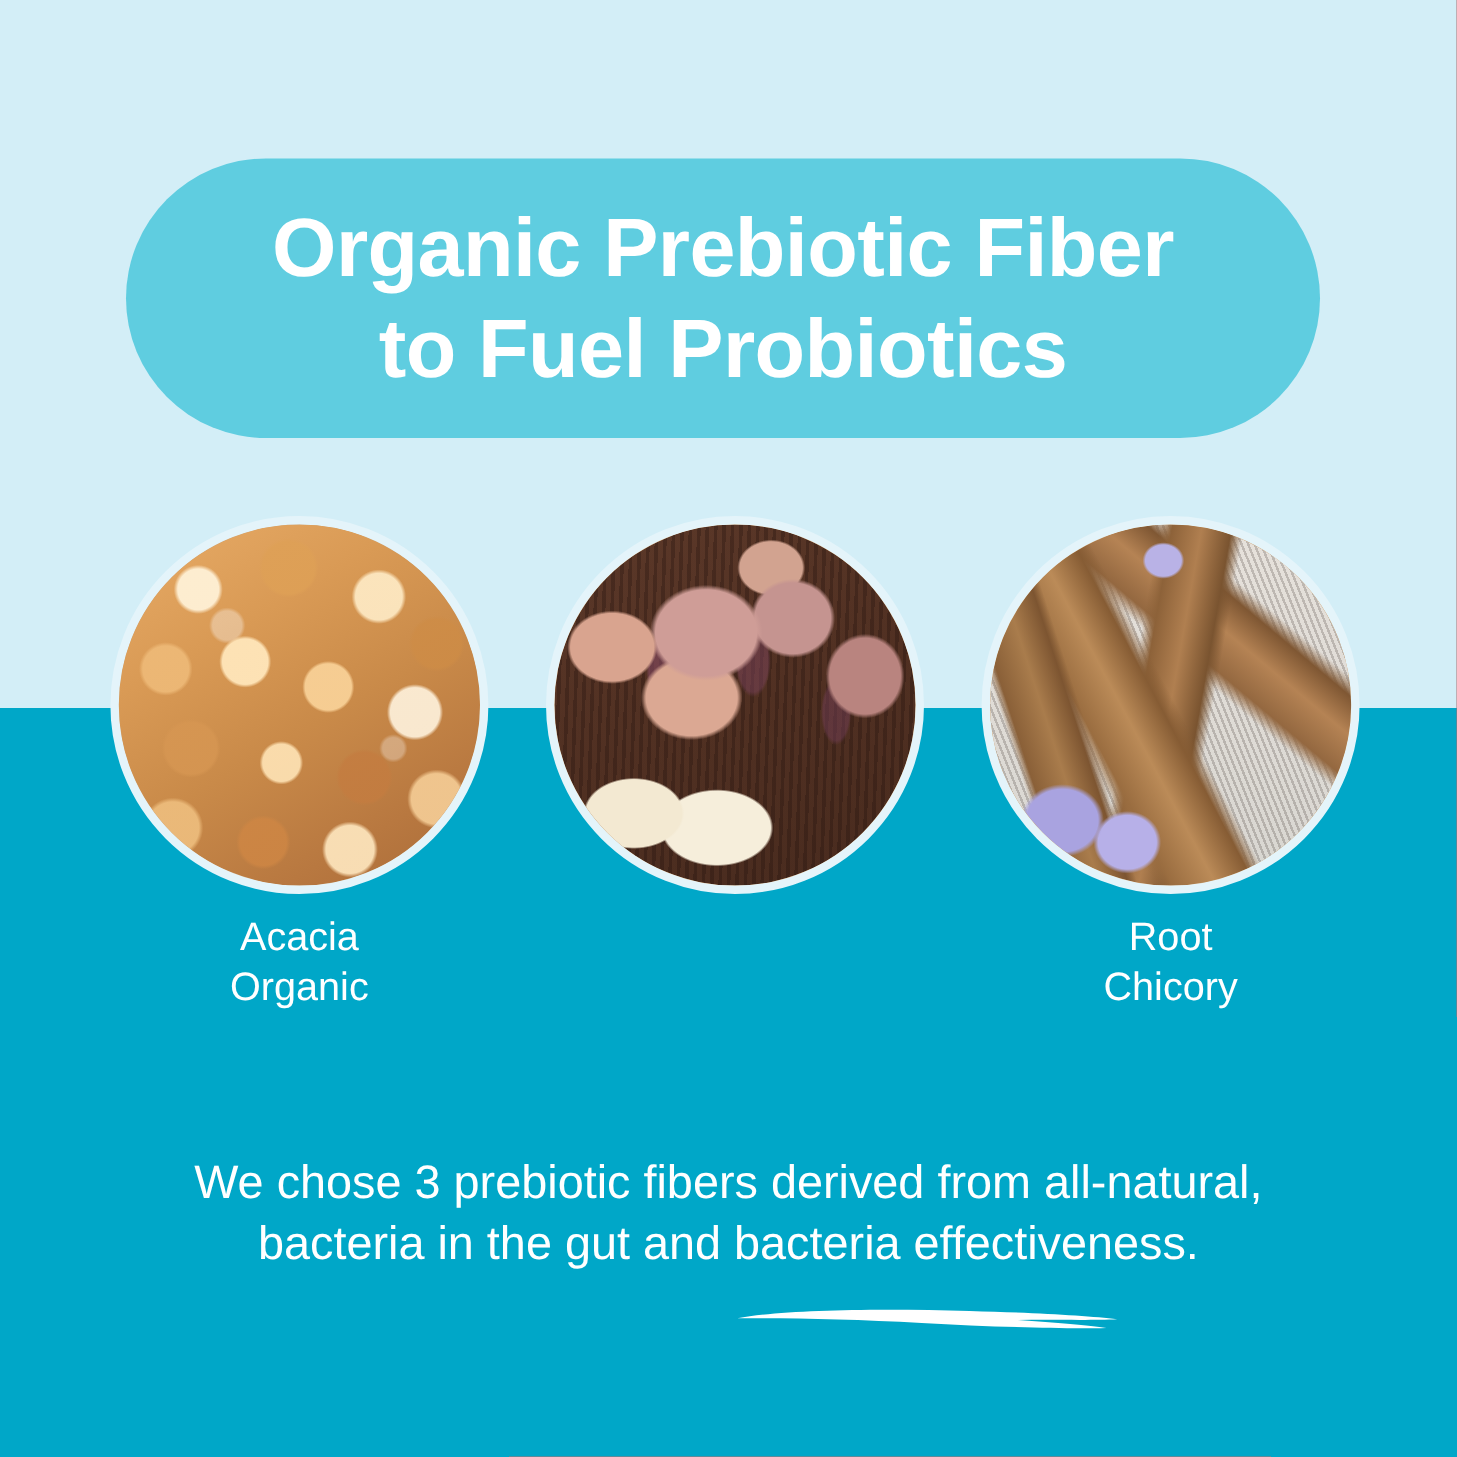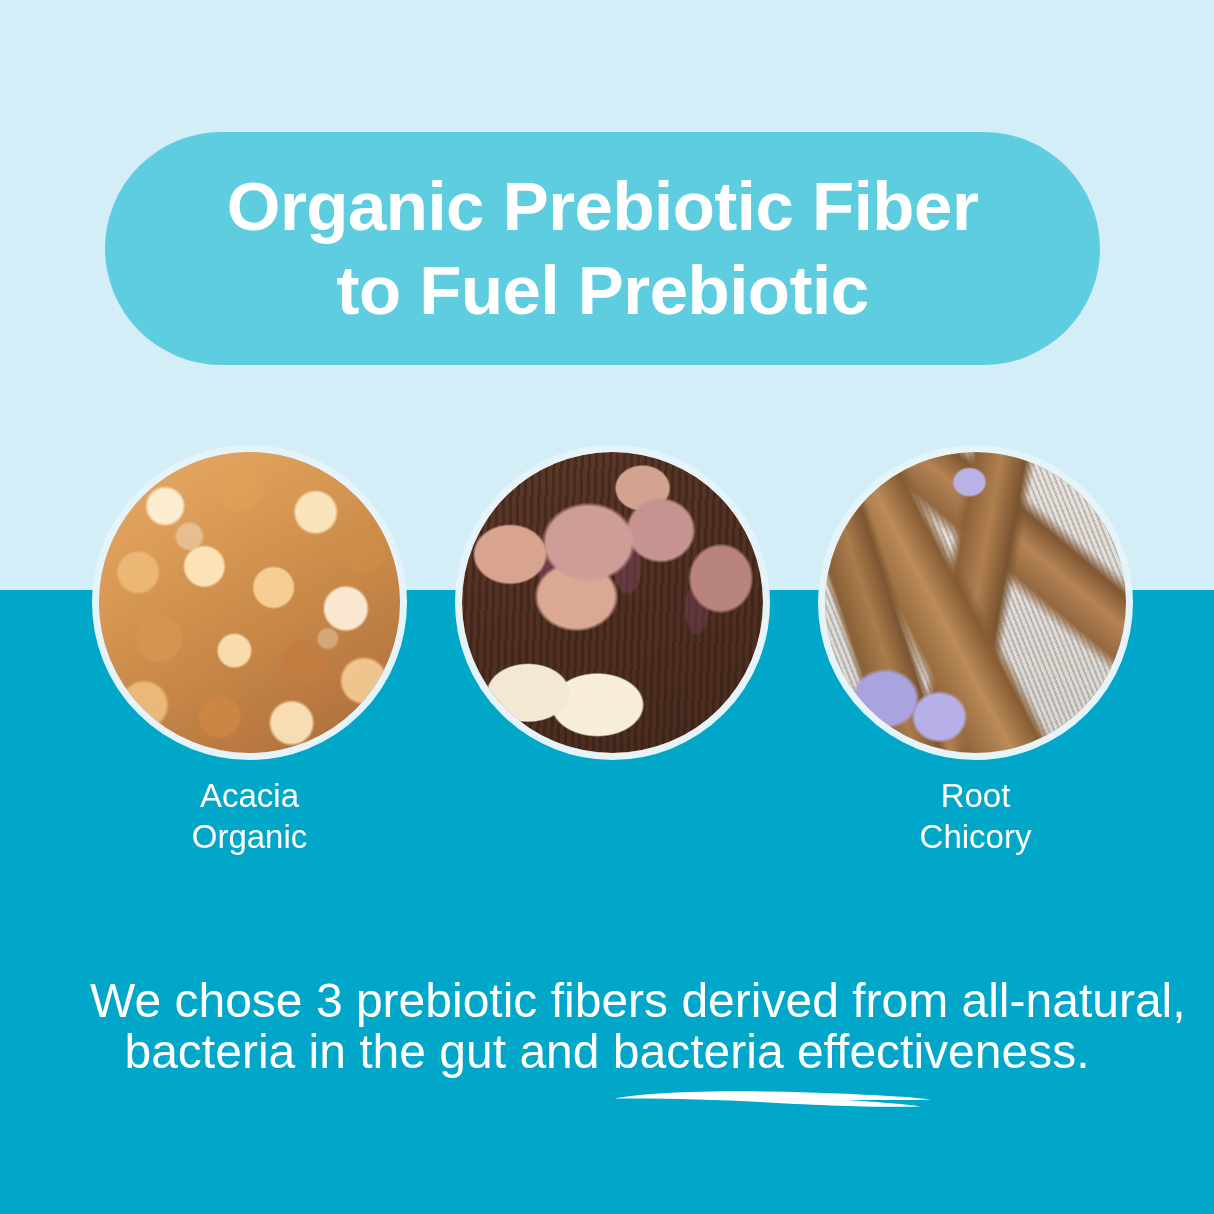--- a/index.html
+++ b/index.html
@@ -57,21 +57,21 @@
     line-height: 84px;
     letter-spacing: -0.5px;
     text-align: center;
     white-space: nowrap;
   }
 
   
   .circles-row {
     position: absolute;
     left: 0;
-    top: 445px;
+    top: 430px;
     width: 1214px;
     height: 315px;
   }
   .ingredient {
     position: absolute;
     top: 0;
     width: 315px;
     height: 315px;
   }
   .ingredient.slot-0 { left: 92px; }
@@ -176,24 +176,23 @@
   .ingredient-label .lbl-line { display: block; }
 
   
   .body-copy {
     position: absolute;
     left: 90px;
     top: 960px;
     width: 1034px;
     color: #ffffff;
     font-family: "Liberation Sans", sans-serif;
-    font-size: 48px;
+    font-size: 39px;
     line-height: 51px;
     text-align: center;
-    margin-top: 15px;
   }
   .body-copy .copy-line { display: block; white-space: nowrap; }
 
   .brush-underline {
     position: absolute;
     left: 612px;
     top: 1089px;
     width: 322px;
     height: 22px;
   }
@@ -201,21 +200,21 @@
 </head>
 <body>
 
 <div id="canvas">
 
   <div class="bg-top"></div>
   <div class="bg-bottom"></div>
 
   <div class="title-pill">
     <span class="title-line">Organic Prebiotic Fiber</span>
-    <span class="title-line">to Fuel Prebiotic</span>
+    <span class="title-line">to Fuel Probiotics</span>
   </div>
 
   <div class="circles-row">
 
     <div class="ingredient slot-0">
       <div class="photo-circle">
         <div class="photo-inner acacia"></div>
       </div>
       <div class="ingredient-label">
         <span class="lbl-line">Acacia</span>

